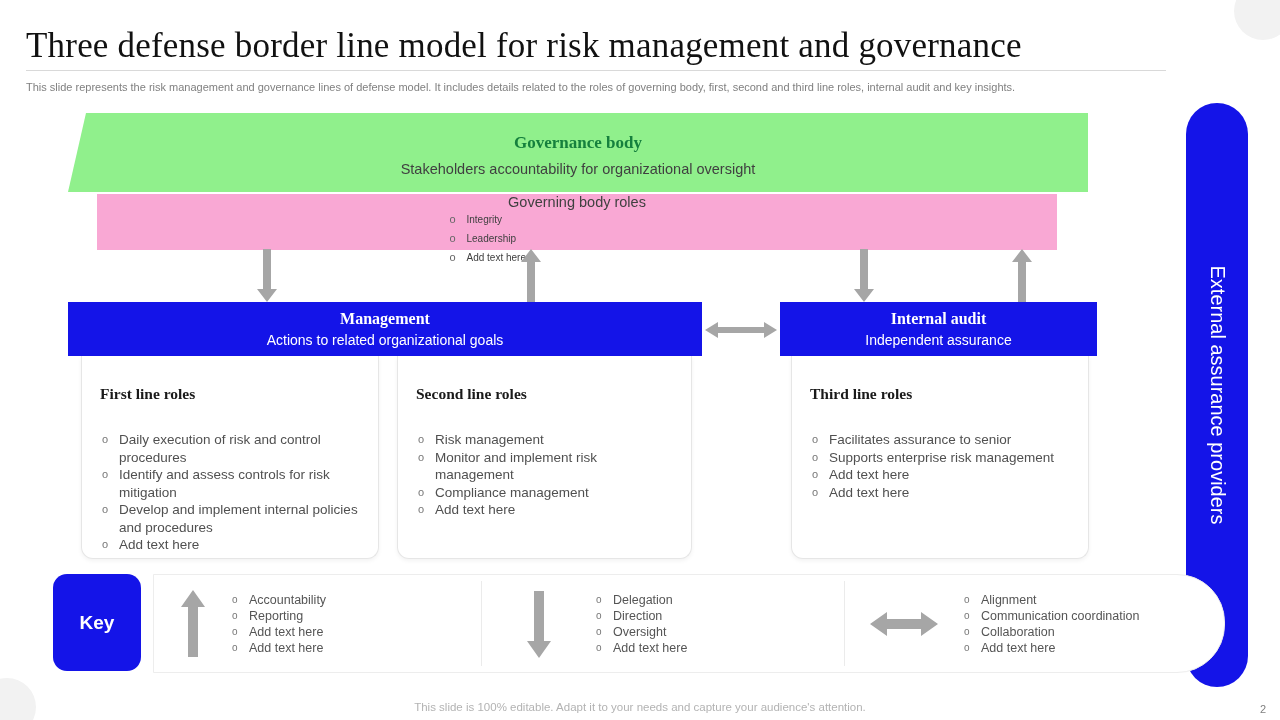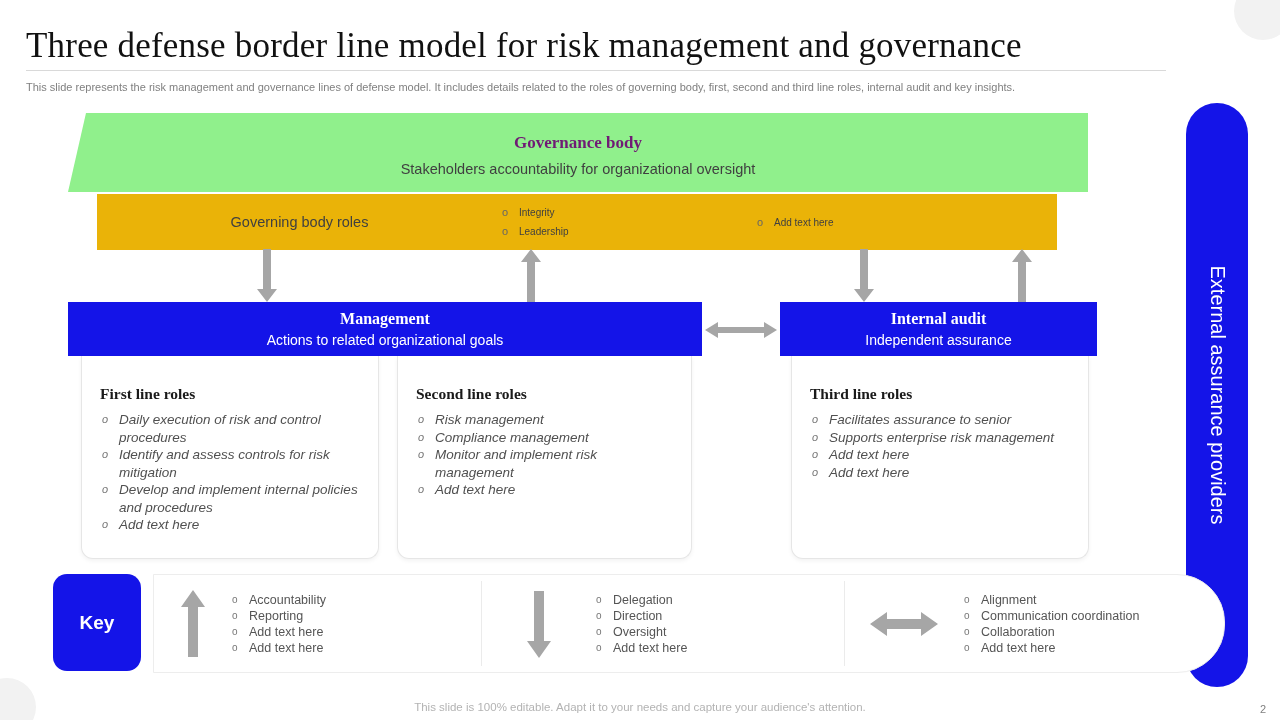--- a/index.html
+++ b/index.html
@@ -31,31 +31,31 @@
 
   
   .gov-banner{
     position:absolute;left:68px;top:113px;width:1020px;height:79px;
     background:#90f08c;
     clip-path:polygon(18px 0, 100% 0, 100% 100%, 0 100%);
     box-shadow:0 1px 3px rgba(0,0,0,.06);
   }
   .gov-banner .gb-title{
     font-family:"Liberation Serif", serif;font-weight:bold;
-    font-size:17px;color:#701a75;text-align:center;margin-top:20px;
+    font-size:17px;color:#15803d;text-align:center;margin-top:20px;
   }
   .gov-banner .gb-sub{
     font-size:14.5px;color:#404040;text-align:center;margin-top:8px;
   }
 
   
   .gov-roles{
     position:absolute;left:97px;top:194px;width:960px;height:56px;
-    background:#eab308;
-    display:flex;align-items:center;
+    background:#f9a8d4;
+    display:flex;align-items:center;flex-direction:column;
   }
   .gov-roles .gr-label{
     width:405px;text-align:center;font-size:14.5px;color:#404040;
   }
   .gov-roles .gr-col{width:255px;}
   .gov-roles .gr-col ul{margin:0;padding:0;list-style:none;}
   .gov-roles .gr-col li{
     font-size:10px;color:#404040;line-height:19px;
     padding-left:17px;position:relative;
   }
@@ -88,21 +88,21 @@
     box-shadow:0 2px 4px rgba(0,0,0,.05);
   }
   .card-first{left:81px;top:356px;width:296px;height:202px;}
   .card-second{left:397px;top:356px;width:293px;height:202px;}
   .card-third{left:791px;top:356px;width:296px;height:202px;}
   .role-card h3{
     margin:0;padding:29px 0 0 18px;
     font-family:"Liberation Serif", serif;font-weight:bold;
     font-size:15.5px;color:#1a1a1a;
   }
-  .role-card ul{margin:8px 0 0 0;padding:0 12px 0 18px;list-style:none;font-style:italic;}
+  .role-card ul{margin:28px 0 0 0;padding:0 12px 0 18px;list-style:none;}
   .role-card li{
     font-size:13.5px;color:#505050;line-height:17.5px;
     padding-left:19px;position:relative;margin-bottom:0px;
   }
   .role-card li::before{
     content:"o";position:absolute;left:2px;top:0;font-size:11px;color:#777;
   }
 
   
   .ext-pill{
@@ -232,22 +232,22 @@
       <li>Identify and assess controls for risk mitigation</li>
       <li>Develop and implement internal policies and procedures</li>
       <li>Add text here</li>
     </ul>
   </div>
 
   <div class="role-card card-second">
     <h3>Second line roles</h3>
     <ul>
       <li>Risk management</li>
+      <li>Monitor and implement risk management</li>
       <li>Compliance management</li>
-      <li>Monitor and implement risk management</li>
       <li>Add text here</li>
     </ul>
   </div>
 
   <div class="role-card card-third">
     <h3>Third line roles</h3>
     <ul>
       <li>Facilitates assurance to senior</li>
       <li>Supports enterprise risk management</li>
       <li>Add text here</li>

